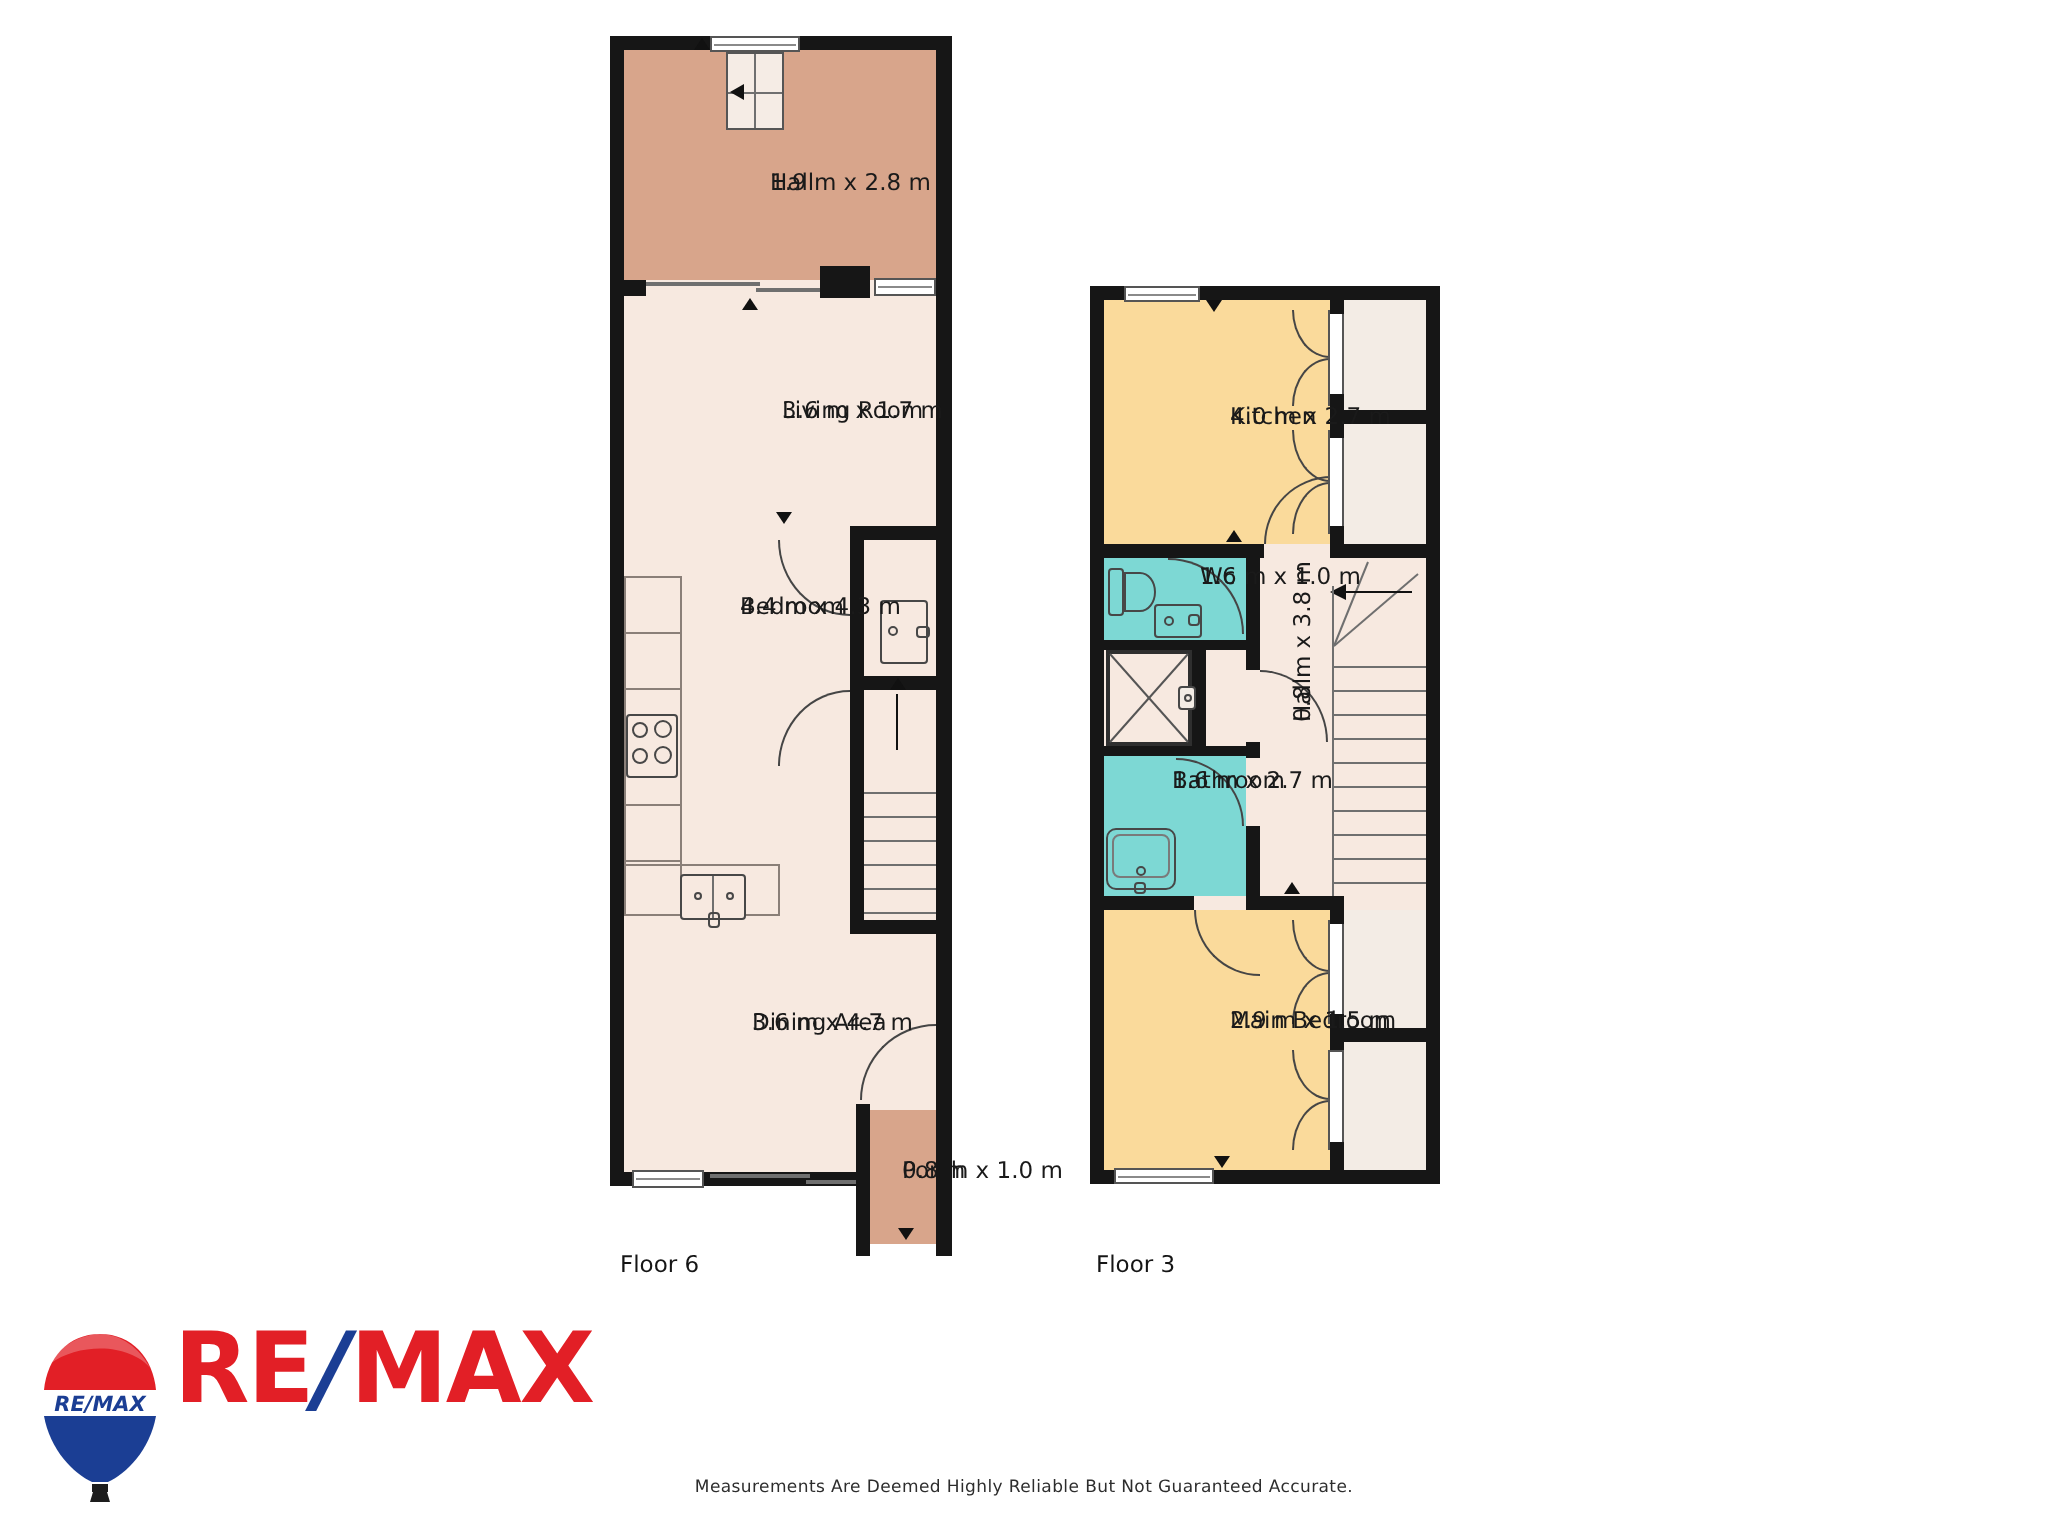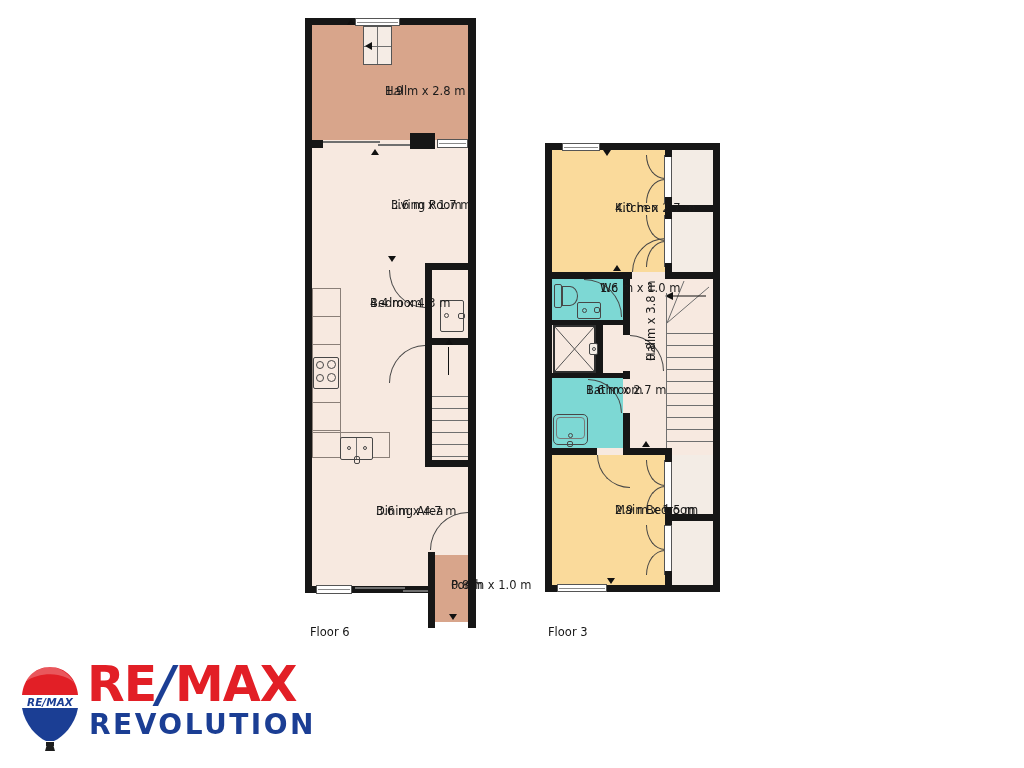--- a/index.html
+++ b/index.html
@@ -261,16 +261,16 @@
     <svg style="left:0;top:6px;" width="60" height="86" viewBox="0 0 60 86">
       <path d="M30 1 C14 1 3.5 13 2 29 L58 29 C56.5 13 46 1 30 1 Z" fill="#e21f26"></path>
       <path d="M30 1 C22 1 10 6 5 16 C14 9 28 7 38 9 C46 10.5 52 14 55 18 C50 8 40 1 30 1 Z" fill="#ffffff" opacity="0.25"></path>
       <rect x="2" y="29" width="56" height="13" fill="#ffffff"></rect>
       <text x="30" y="39.5" text-anchor="middle" font-size="10.5" font-weight="bold" font-style="italic" fill="#1b3e94" font-family="DejaVu Sans, sans-serif">RE/MAX</text>
       <path d="M2 42 L58 42 C55 59 43 71 34 75 L26 75 C17 71 5 59 2 42 Z" fill="#1b3e94"></path>
       <rect x="26" y="76" width="8" height="4" fill="#1d1d1d"></rect>
       <path d="M26.5 80 L33.5 80 L35 85 L25 85 Z" fill="#1d1d1d"></path>
     </svg>
     <div class="brand-line"><span>RE</span><span class="slash">/</span><span>MAX</span></div>
-    <div class="brand-sub">REVOLUTION</div>
   </div>
 
+  <div class="disclaimer">Measurements Are Deemed Highly Reliable But Not Guaranteed Accurate.</div>
 </div>
 
 </body></html>

